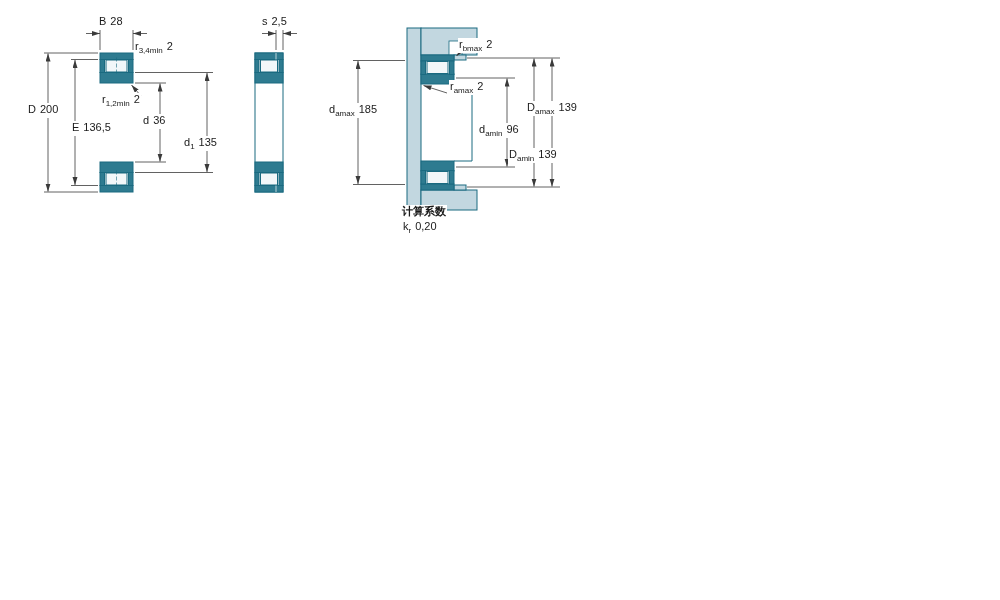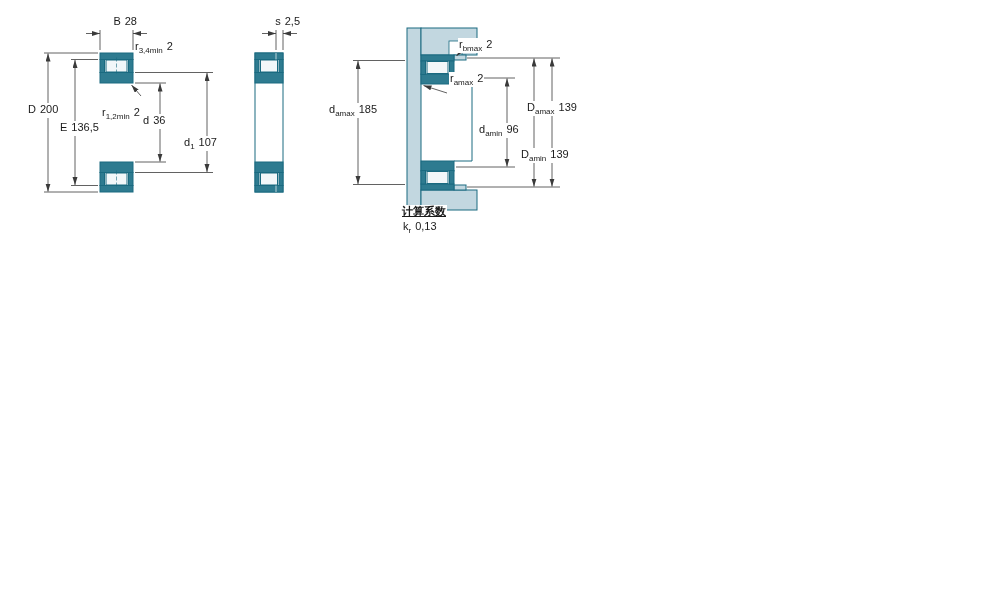--- a/index.html
+++ b/index.html
@@ -22,22 +22,22 @@
   .groove{stroke:#ffffff;stroke-width:0.8;opacity:0.85;}
   .cl{stroke:var(--c-line);stroke-width:0.6;stroke-dasharray:4 2;}
   .dim line{stroke:var(--c-dim);stroke-width:0.8;}
   .arrow{fill:var(--c-dim);}
   .dim-label{
     position:absolute;font-size:11px;line-height:13px;white-space:nowrap;
     background:#fff;padding:0 1px;color:var(--c-text);
   }
   .dim-label sub{font-size:8px;line-height:1;margin-top:26px;}
   .dim-label .val{margin-left:4px;}
-  .center{text-align:right;width:38px;}
-  .bold{font-weight:700;text-decoration:underline;}
+  .center{text-align:left;width:38px;}
+  .bold{font-weight:700;}
 </style>
 </head>
 <body>
 
 <div class="canvas">
 
   <svg width="1000" height="600" viewBox="0 0 1000 600">
     <defs>
       <marker id="arr" markerWidth="9" markerHeight="6" refX="8" refY="2.5" orient="auto-start-reverse" markerUnits="userSpaceOnUse">
         <path class="arrow" d="M0,0 L8,2.5 L0,5 z"></path>
@@ -147,38 +147,38 @@
       <line x1="534" y1="58.5" x2="534" y2="186.5" marker-start="url(#arr)" marker-end="url(#arr)"></line>
     </g>
   </svg>
 
   <div class="dim-label center" style="left:98px;top:15px"><span class="sym">B</span><sub></sub><span class="val">28</span></div>
 
   <div class="dim-label" style="left:134px;top:40px"><span class="sym">r</span><sub>3,4min</sub><span class="val">2</span></div>
 
   <div class="dim-label" style="left:27px;top:103px"><span class="sym">D</span><sub></sub><span class="val">200</span></div>
 
-  <div class="dim-label" style="left:59px;top:121px"><span class="sym">E</span><sub></sub><span class="val">136,5</span></div>
+  <div class="dim-label" style="left:71px;top:121px"><span class="sym">E</span><sub></sub><span class="val">136,5</span></div>
 
-  <div class="dim-label" style="left:101px;top:106px"><span class="sym">r</span><sub>1,2min</sub><span class="val">2</span></div>
+  <div class="dim-label" style="left:101px;top:93px"><span class="sym">r</span><sub>1,2min</sub><span class="val">2</span></div>
 
   <div class="dim-label" style="left:142px;top:114px"><span class="sym">d</span><sub></sub><span class="val">36</span></div>
 
-  <div class="dim-label" style="left:183px;top:136px"><span class="sym">d</span><sub>1</sub><span class="val">107</span></div>
+  <div class="dim-label" style="left:183px;top:136px"><span class="sym">d</span><sub>1</sub><span class="val">135</span></div>
 
   <div class="dim-label center" style="left:261px;top:15px"><span class="sym">s</span><sub></sub><span class="val">2,5</span></div>
 
   <div class="dim-label" style="left:458px;top:38px"><span class="sym">r</span><sub>bmax</sub><span class="val">2</span></div>
 
   <div class="dim-label" style="left:328px;top:103px"><span class="sym">d</span><sub>amax</sub><span class="val">185</span></div>
 
-  <div class="dim-label" style="left:449px;top:72px"><span class="sym">r</span><sub>amax</sub><span class="val">2</span></div>
+  <div class="dim-label" style="left:449px;top:80px"><span class="sym">r</span><sub>amax</sub><span class="val">2</span></div>
 
   <div class="dim-label" style="left:478px;top:123px"><span class="sym">d</span><sub>amin</sub><span class="val">96</span></div>
 
   <div class="dim-label" style="left:526px;top:101px"><span class="sym">D</span><sub>amax</sub><span class="val">139</span></div>
 
-  <div class="dim-label" style="left:520px;top:148px"><span class="sym">D</span><sub>amin</sub><span class="val">139</span></div>
+  <div class="dim-label" style="left:508px;top:148px"><span class="sym">D</span><sub>amin</sub><span class="val">139</span></div>
 
   <div class="dim-label bold" style="left:401px;top:205px">计算系数</div>
-  <div class="dim-label" style="left:402px;top:220px"><span class="sym">k</span><sub>r</sub><span class="val">0,13</span></div>
+  <div class="dim-label" style="left:402px;top:220px"><span class="sym">k</span><sub>r</sub><span class="val">0,20</span></div>
 
 </div>
 
 </body></html>

